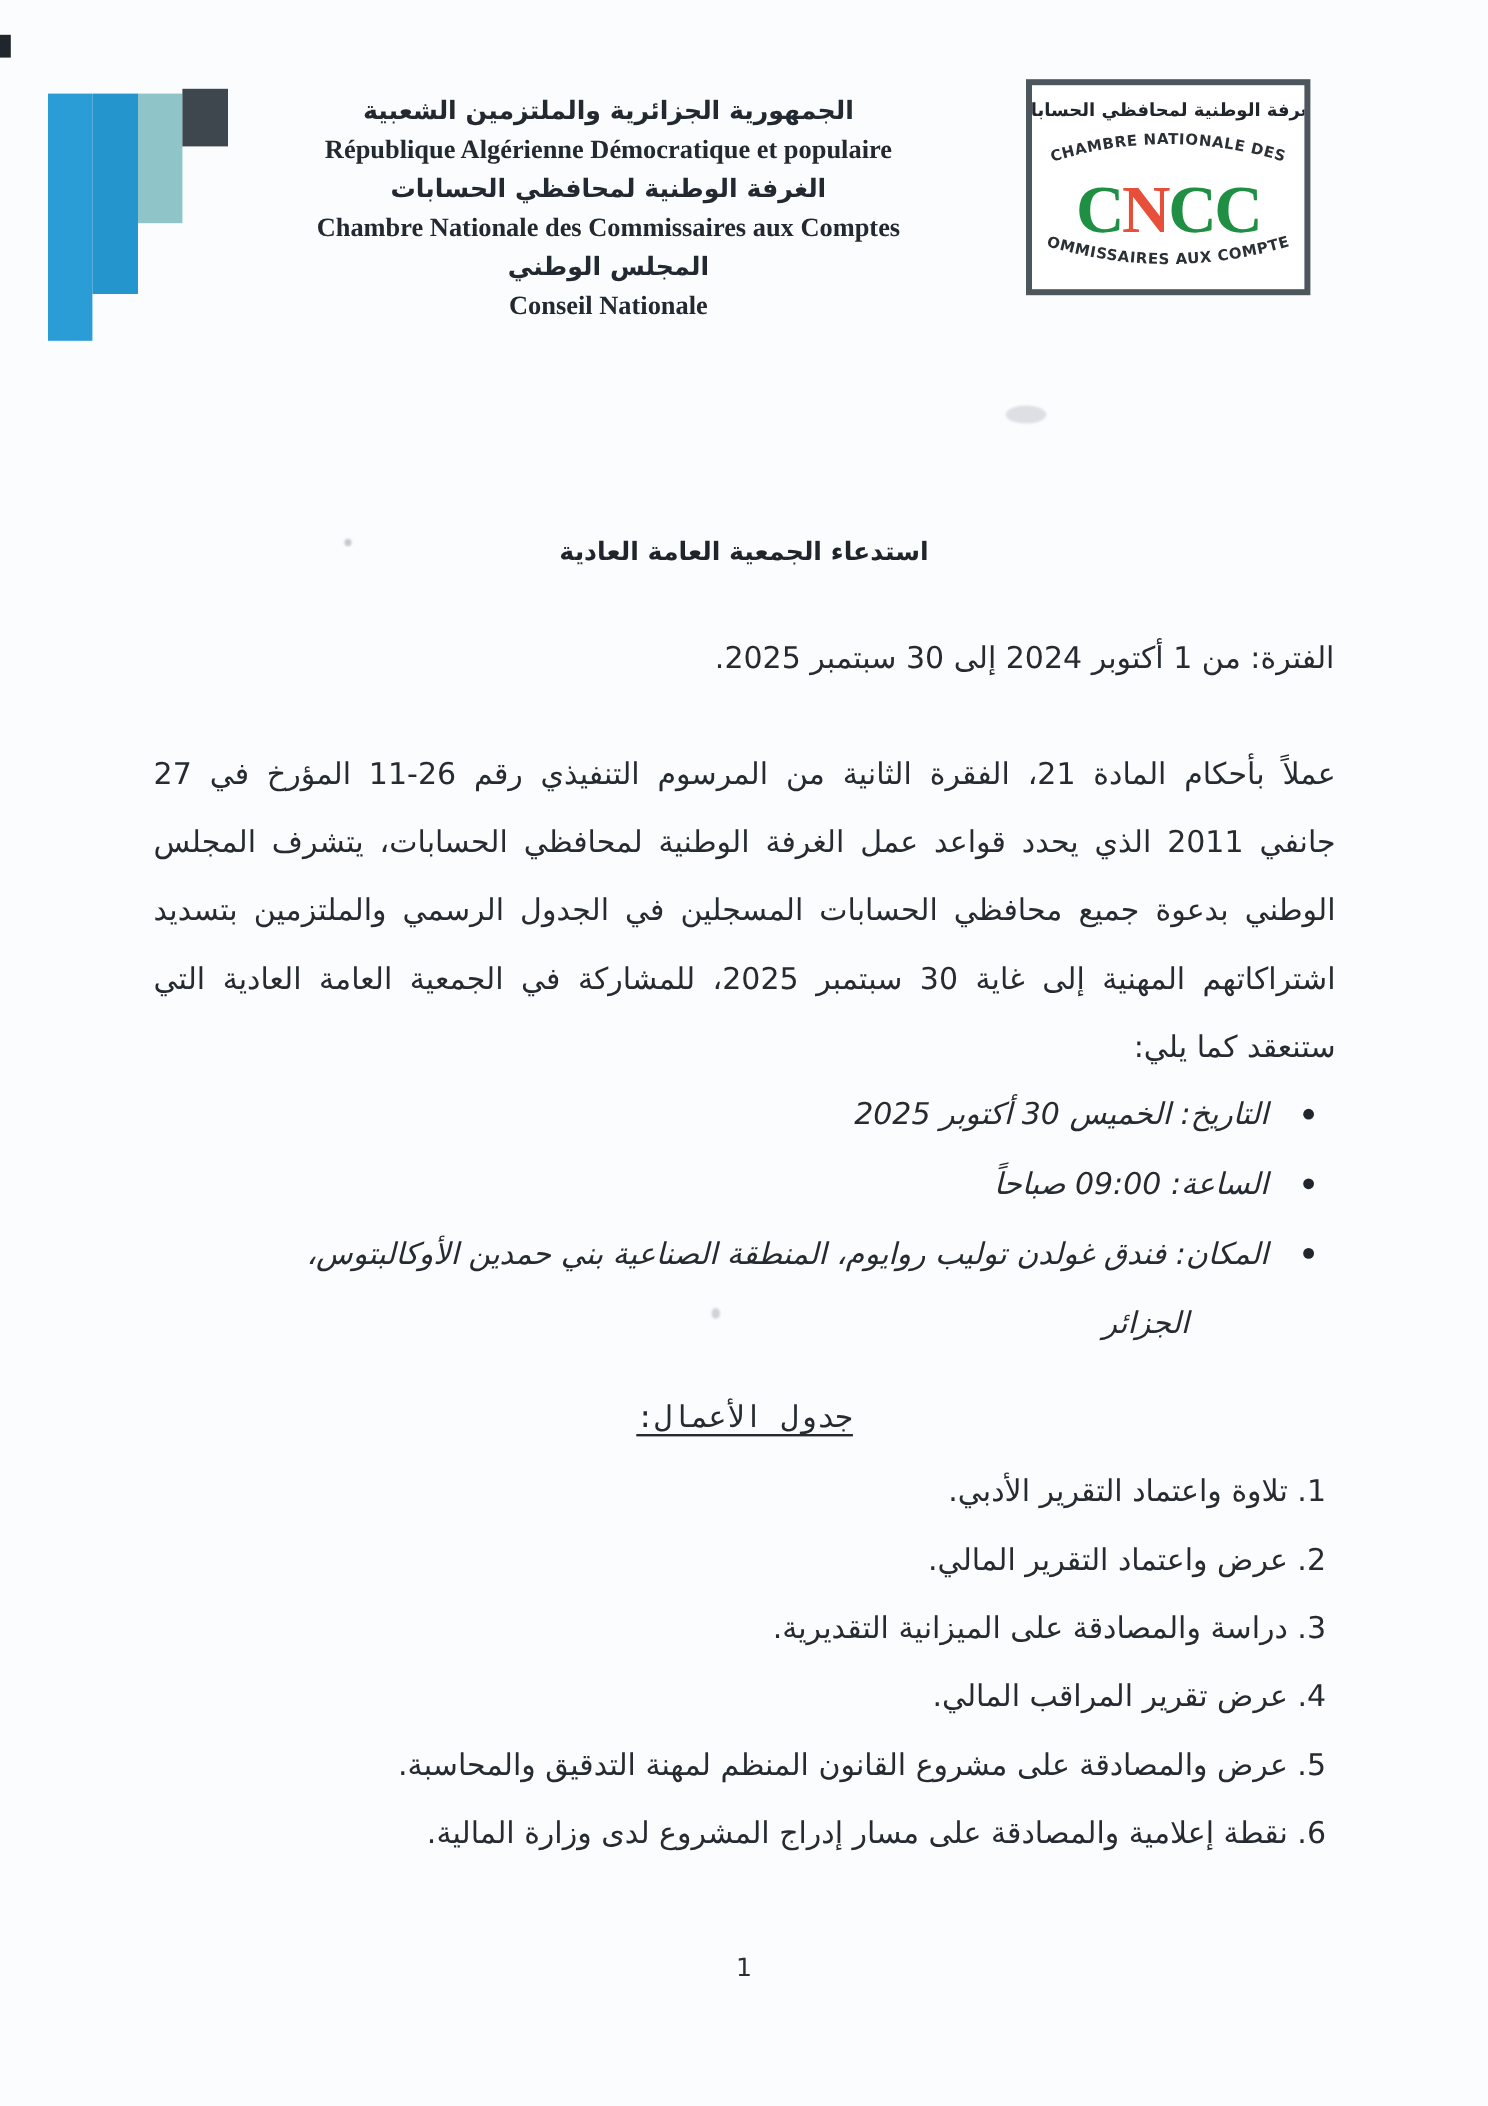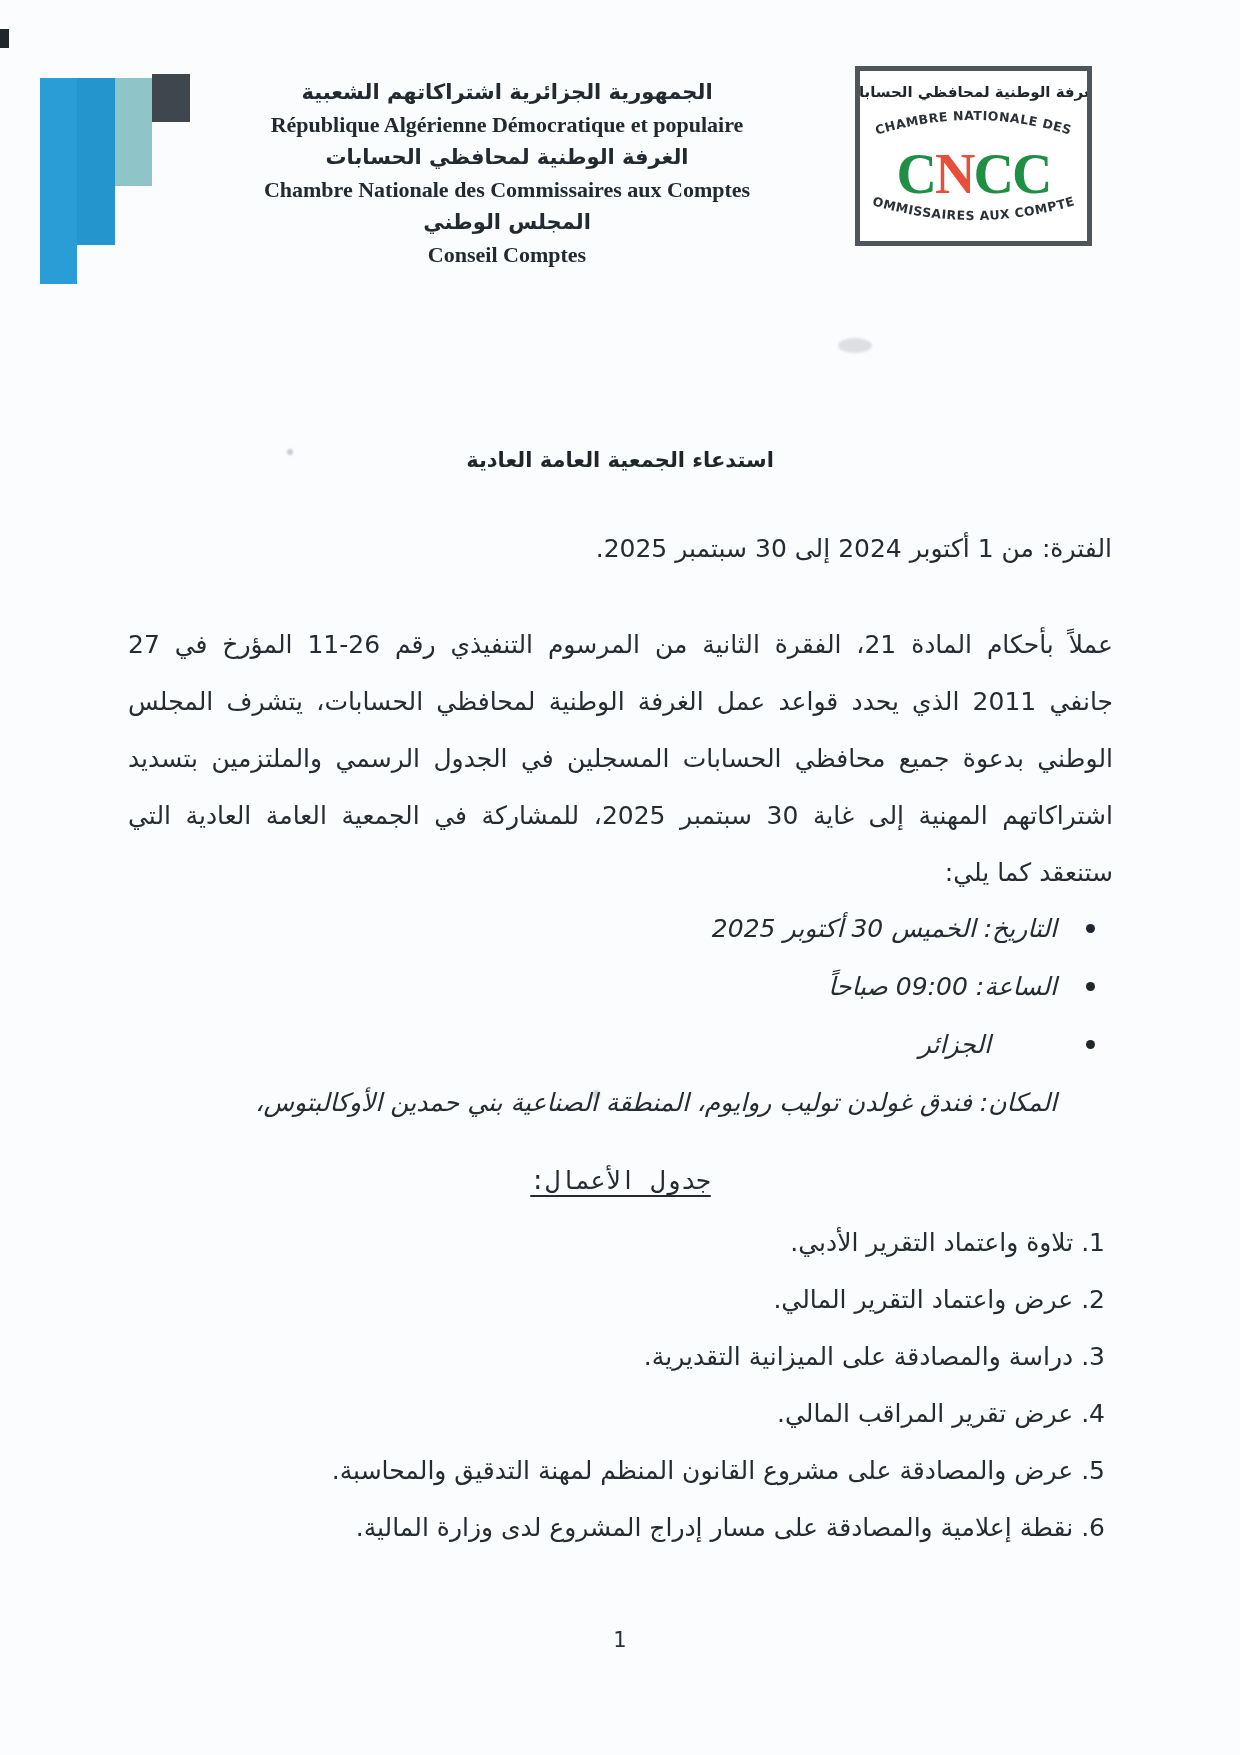--- a/index.html
+++ b/index.html
@@ -65,26 +65,26 @@
 <div class="abs corner-mark"></div>
 
 <div>
   <div class="bar bar1"></div>
   <div class="bar bar2"></div>
   <div class="bar bar3"></div>
   <div class="bar bar4"></div>
 </div>
 
 <div class="abs header-text">
-  <div class="h-ar">الجمهورية الجزائرية اشتراكاتهم الشعبية</div>
+  <div class="h-ar">الجمهورية الجزائرية والملتزمين الشعبية</div>
   <div class="h-fr">République Algérienne Démocratique et populaire</div>
   <div class="h-ar">الغرفة الوطنية لمحافظي الحسابات</div>
   <div class="h-fr">Chambre Nationale des Commissaires aux Comptes</div>
   <div class="h-ar">المجلس الوطني</div>
-  <div class="h-fr">Conseil Comptes</div>
+  <div class="h-fr">Conseil Nationale</div>
 </div>
 
 <div class="abs logo-box">
   <svg width="227" height="170" viewBox="0 0 227 170">
     <defs>
       <path id="arcTop" d="M 16 64 Q 113 34 211 64"></path>
       <path id="arcBottom" d="M 12 134 Q 113 164 215 134"></path>
     </defs>
     <text x="113.5" y="26" text-anchor="middle" font-family="DejaVu Sans, sans-serif" font-size="15" font-weight="bold" fill="#20262c" direction="rtl">الغرفة الوطنية لمحافظي الحسابات</text>
     <text font-family="DejaVu Sans, sans-serif" font-size="12.5" font-weight="bold" fill="#2a3036" letter-spacing="0.5">
@@ -119,22 +119,22 @@
   <div class="bullet">
     <span class="bullet-dot"></span>
     <span class="b-line">التاريخ: الخميس 30 أكتوبر 2025</span>
   </div>
   <div class="bullet">
     <span class="bullet-dot"></span>
     <span class="b-line">الساعة: 09:00 صباحاً</span>
   </div>
   <div class="bullet">
     <span class="bullet-dot"></span>
+    <span class="b-line">المكان: فندق غولدن توليب روايوم، المنطقة الصناعية بني حمدين الأوكالبتوس،</span>
     <span class="b-line cont">الجزائر</span>
-    <span class="b-line">المكان: فندق غولدن توليب روايوم، المنطقة الصناعية بني حمدين الأوكالبتوس،</span>
   </div>
 </div>
 
 <div class="abs agenda-title">جدول الأعمال:</div>
 <div class="abs agenda">
   <span class="a-item">1. تلاوة واعتماد التقرير الأدبي.</span>
   <span class="a-item">2. عرض واعتماد التقرير المالي.</span>
   <span class="a-item">3. دراسة والمصادقة على الميزانية التقديرية.</span>
   <span class="a-item">4. عرض تقرير المراقب المالي.</span>
   <span class="a-item">5. عرض والمصادقة على مشروع القانون المنظم لمهنة التدقيق والمحاسبة.</span>

